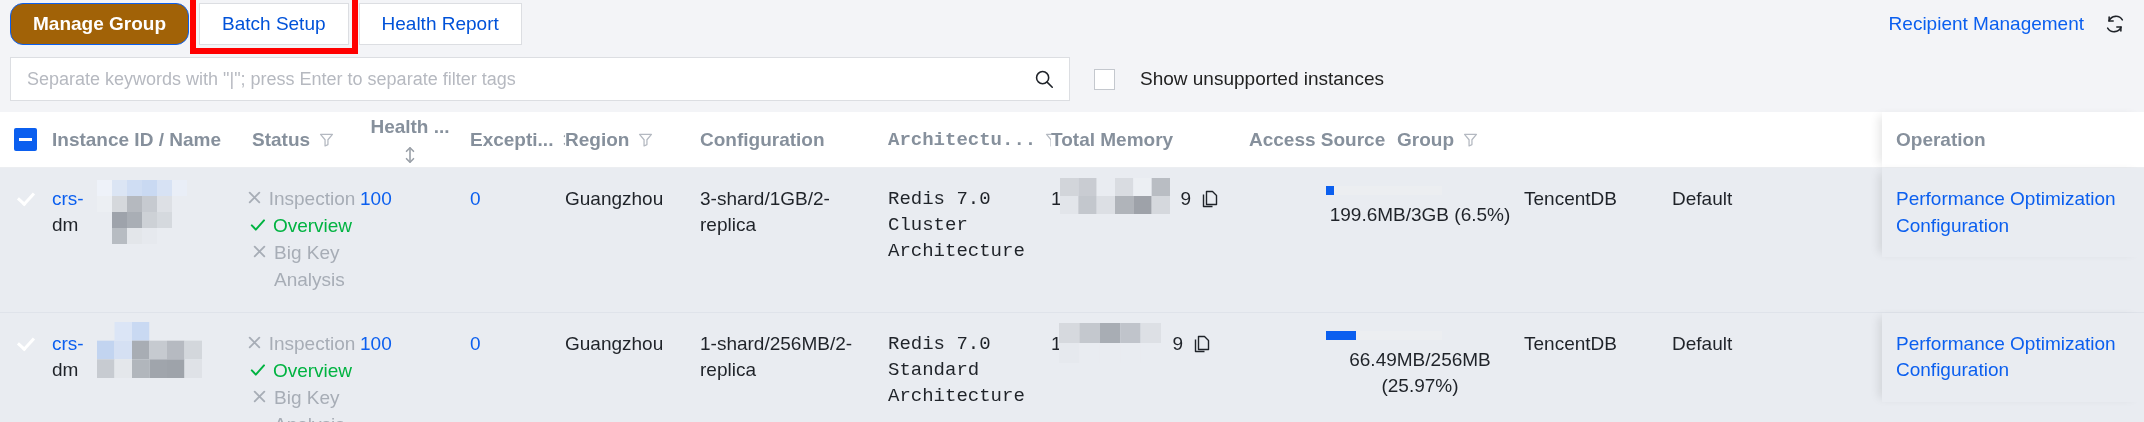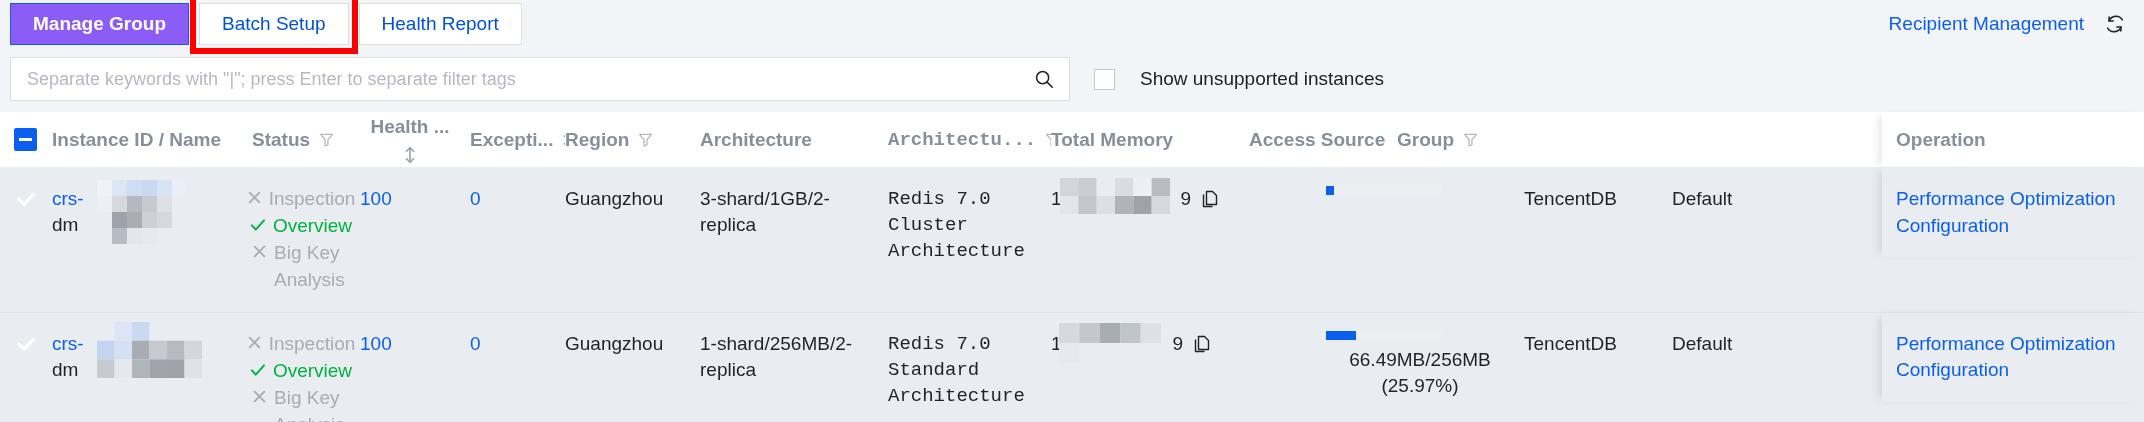--- a/index.html
+++ b/index.html
@@ -15,21 +15,21 @@
   
   .toolbar {
     position: absolute; left: 0; top: 0; width: 2144px; height: 48px;
     display: flex; align-items: center; padding-left: 10px;
   }
   .btn {
     height: 42px; display: flex; align-items: center; justify-content: center;
     font-size: 19px; padding: 0 22px; border: 1px solid #dcdee2;
     background: #fff; color: #0052d9; white-space: nowrap; cursor: pointer;
   }
-  .btn.primary { background: #8b5cf6; color: #fff; border-color: #0b5fef; font-weight: 600; }
+  .btn.primary { background: #a16207; color: #fff; border-color: #0b5fef; font-weight: 600; border-radius: 13px; }
   .btn-wrap { position: relative; display: inline-flex; }
   .btn-wrap + .btn-wrap { margin-left: 10px; }
   .btn-wrap.first { margin-left: 0; }
   .hl-box {
     position: absolute; left: -9px; top: -9px; right: -9px; bottom: -9px;
     border: 6px solid #ff0000; pointer-events: none;
   }
   .toolbar-right {
     position: absolute; right: 18px; top: 0; height: 48px;
     display: flex; align-items: center; gap: 20px;
@@ -231,21 +231,21 @@
       </div>
       <div class="th c-reg">
         <span>Region</span>
         <span class="icon-btn">
           <svg width="17" height="17" viewBox="0 0 20 20" fill="none" stroke="#b4b9c1" stroke-width="1.5" stroke-linejoin="round">
               <path d="M3 4h14l-5.3 6.3V16l-3.4 1.6v-7.3z"></path>
             </svg>
         </span>
       </div>
       <div class="th c-conf">
-        <span>Architecture</span>
+        <span>Configuration</span>
       </div>
       <div class="th c-arch">
         <span>Architectu...</span>
         <span class="icon-btn">
           <svg width="17" height="17" viewBox="0 0 20 20" fill="none" stroke="#b4b9c1" stroke-width="1.5" stroke-linejoin="round">
               <path d="M3 4h14l-5.3 6.3V16l-3.4 1.6v-7.3z"></path>
             </svg>
         </span>
       </div>
       <div class="th c-mem">
@@ -355,20 +355,21 @@
                 <path d="M6.5 2.5h6l4 4v9h-10z"></path>
                 <path d="M3.5 5.5v12h9"></path>
               </svg>
           </span>
         </div>
       </div>
       <div class="td c-mem">
         <div class="bar">
             <i style="width:6.5%"></i>
           </div>
+        <div class="mem-txt">199.6MB/3GB (6.5%)</div>
       </div>
       <div class="td c-acc">TencentDB</div>
       <div class="td c-grp">Default</div>
       <div class="td c-op fixed">
         <span class="op-link">Performance Optimization Configuration</span>
       </div>
     </div>
 
     <div class="row">
       <div class="td c-chk">

